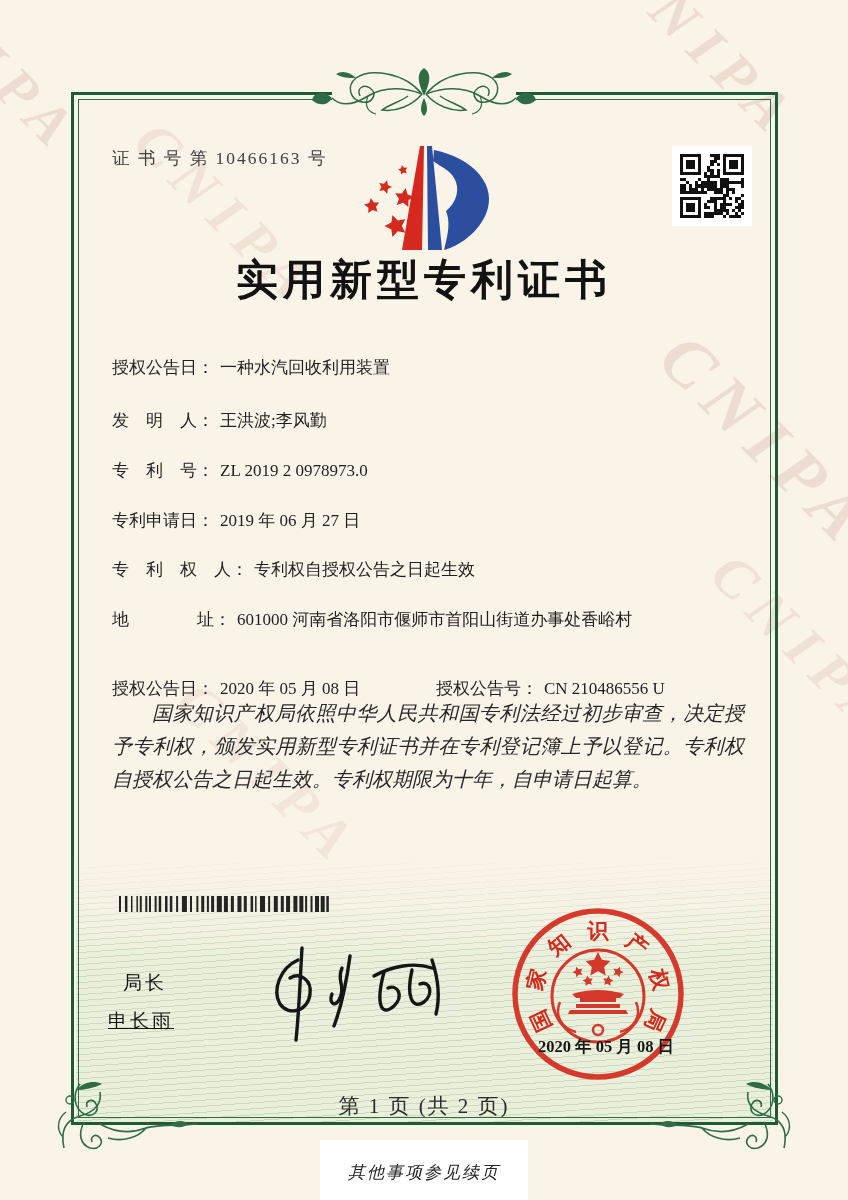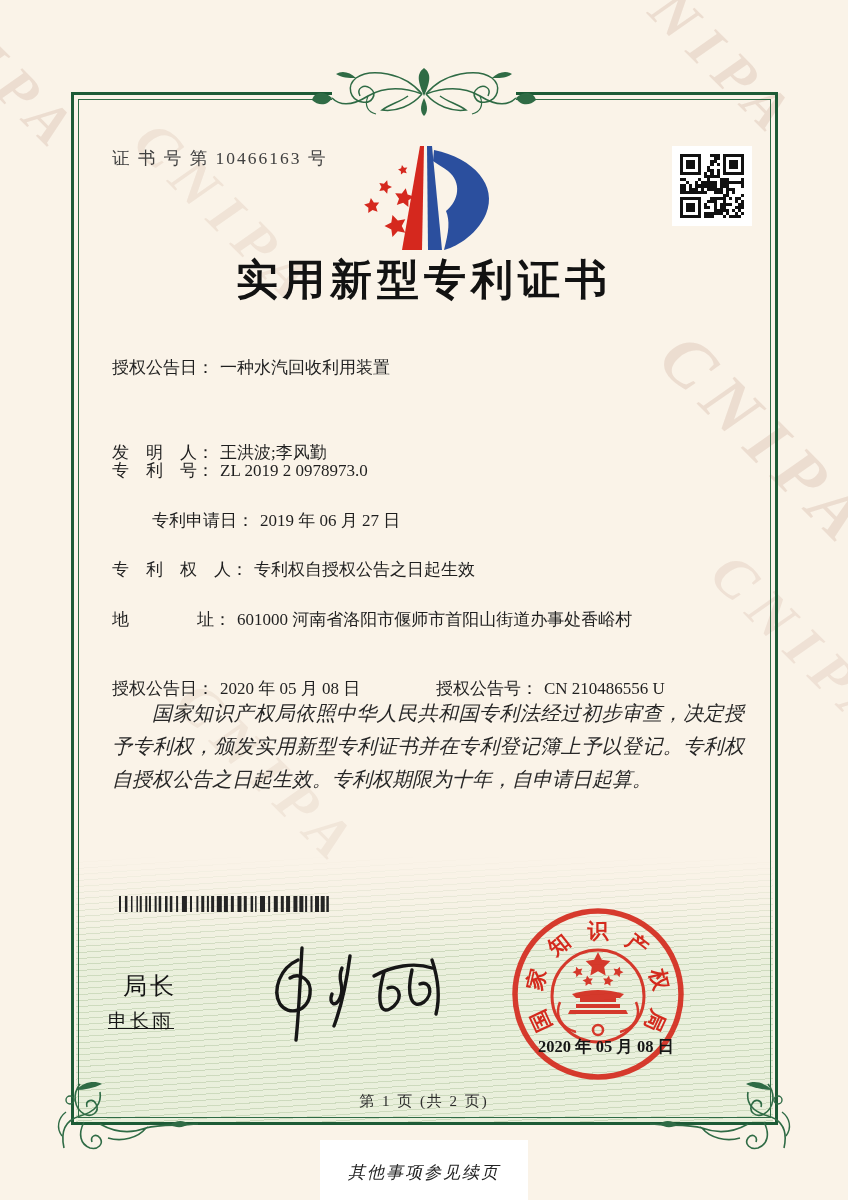--- a/index.html
+++ b/index.html
@@ -59,52 +59,52 @@
   }
   .title{
     position:absolute;z-index:4;left:0;top:252px;width:848px;
     text-align:center;font-size:42px;font-weight:700;color:#121212;
     letter-spacing:5px;
   }
   
   .row{position:absolute;z-index:4;left:112px;font-size:17px;color:#1f1f1f;white-space:nowrap;}
   .row .lab{color:#1f1f1f;}
   .row .val{margin-left:6px;}
-  .r1{top:356px;} .r2{top:409px;margin-top:32px;} .r3{top:459px;}
-  .r4{top:509px;margin-left:40px;} .r5{top:558px;} .r6{top:608px;} .r7{top:677px;}
+  .r1{top:356px;} .r2{top:409px;} .r3{top:459px;}
+  .r4{top:509px;} .r5{top:558px;} .r6{top:608px;} .r7{top:677px;}
   .pair2{position:absolute;left:324px;top:0;white-space:nowrap;}
   
   .body-text{
     position:absolute;z-index:4;left:112px;top:697px;width:632px;
     font-size:20px;line-height:1.66;color:#272727;
     font-style:italic;text-align:justify;
   }
   .body-text p{margin:0;text-indent:2em;}
   
   .barcode{position:absolute;z-index:4;left:119px;top:896px;}
   .sig-title{
     position:absolute;z-index:4;left:123px;top:970px;
     font-family:"Liberation Sans","DejaVu Sans",sans-serif;
-    font-size:24px;font-weight:500;color:#141414;letter-spacing:3px;
+    font-size:19px;font-weight:500;color:#141414;letter-spacing:3px;
   }
   .sig-name{
     position:absolute;z-index:4;left:108px;top:1008px;
     font-family:"Liberation Sans","DejaVu Sans",sans-serif;
     font-size:19px;font-weight:500;color:#141414;letter-spacing:3px;text-decoration:underline;
   }
   .signature{position:absolute;z-index:4;left:246px;top:942px;}
   .seal{position:absolute;z-index:4;left:510px;top:906px;}
   .seal-char{font-family:"Liberation Serif","DejaVu Serif",serif;font-size:21px;font-weight:bold;fill:#d42a1d;}
   .seal-date{
     position:absolute;z-index:5;left:524px;top:1036px;width:164px;text-align:center;
     font-size:16.5px;font-weight:600;color:#161616;white-space:nowrap;
   }
   .page-indicator{
     position:absolute;z-index:4;left:0;top:1092px;width:848px;text-align:center;
-    font-size:15px;color:#2c2c2c;letter-spacing:2px;
+    font-size:21px;color:#2c2c2c;letter-spacing:2px;
   }
   .note-box{
     position:absolute;z-index:4;left:50%;top:1140px;transform:translateX(-50%);
     background:#ffffff;padding:21px 28px;
     font-size:17px;font-style:italic;color:#242424;letter-spacing:2px;white-space:nowrap;
   }
 </style>
 </head>
 <body>
 

